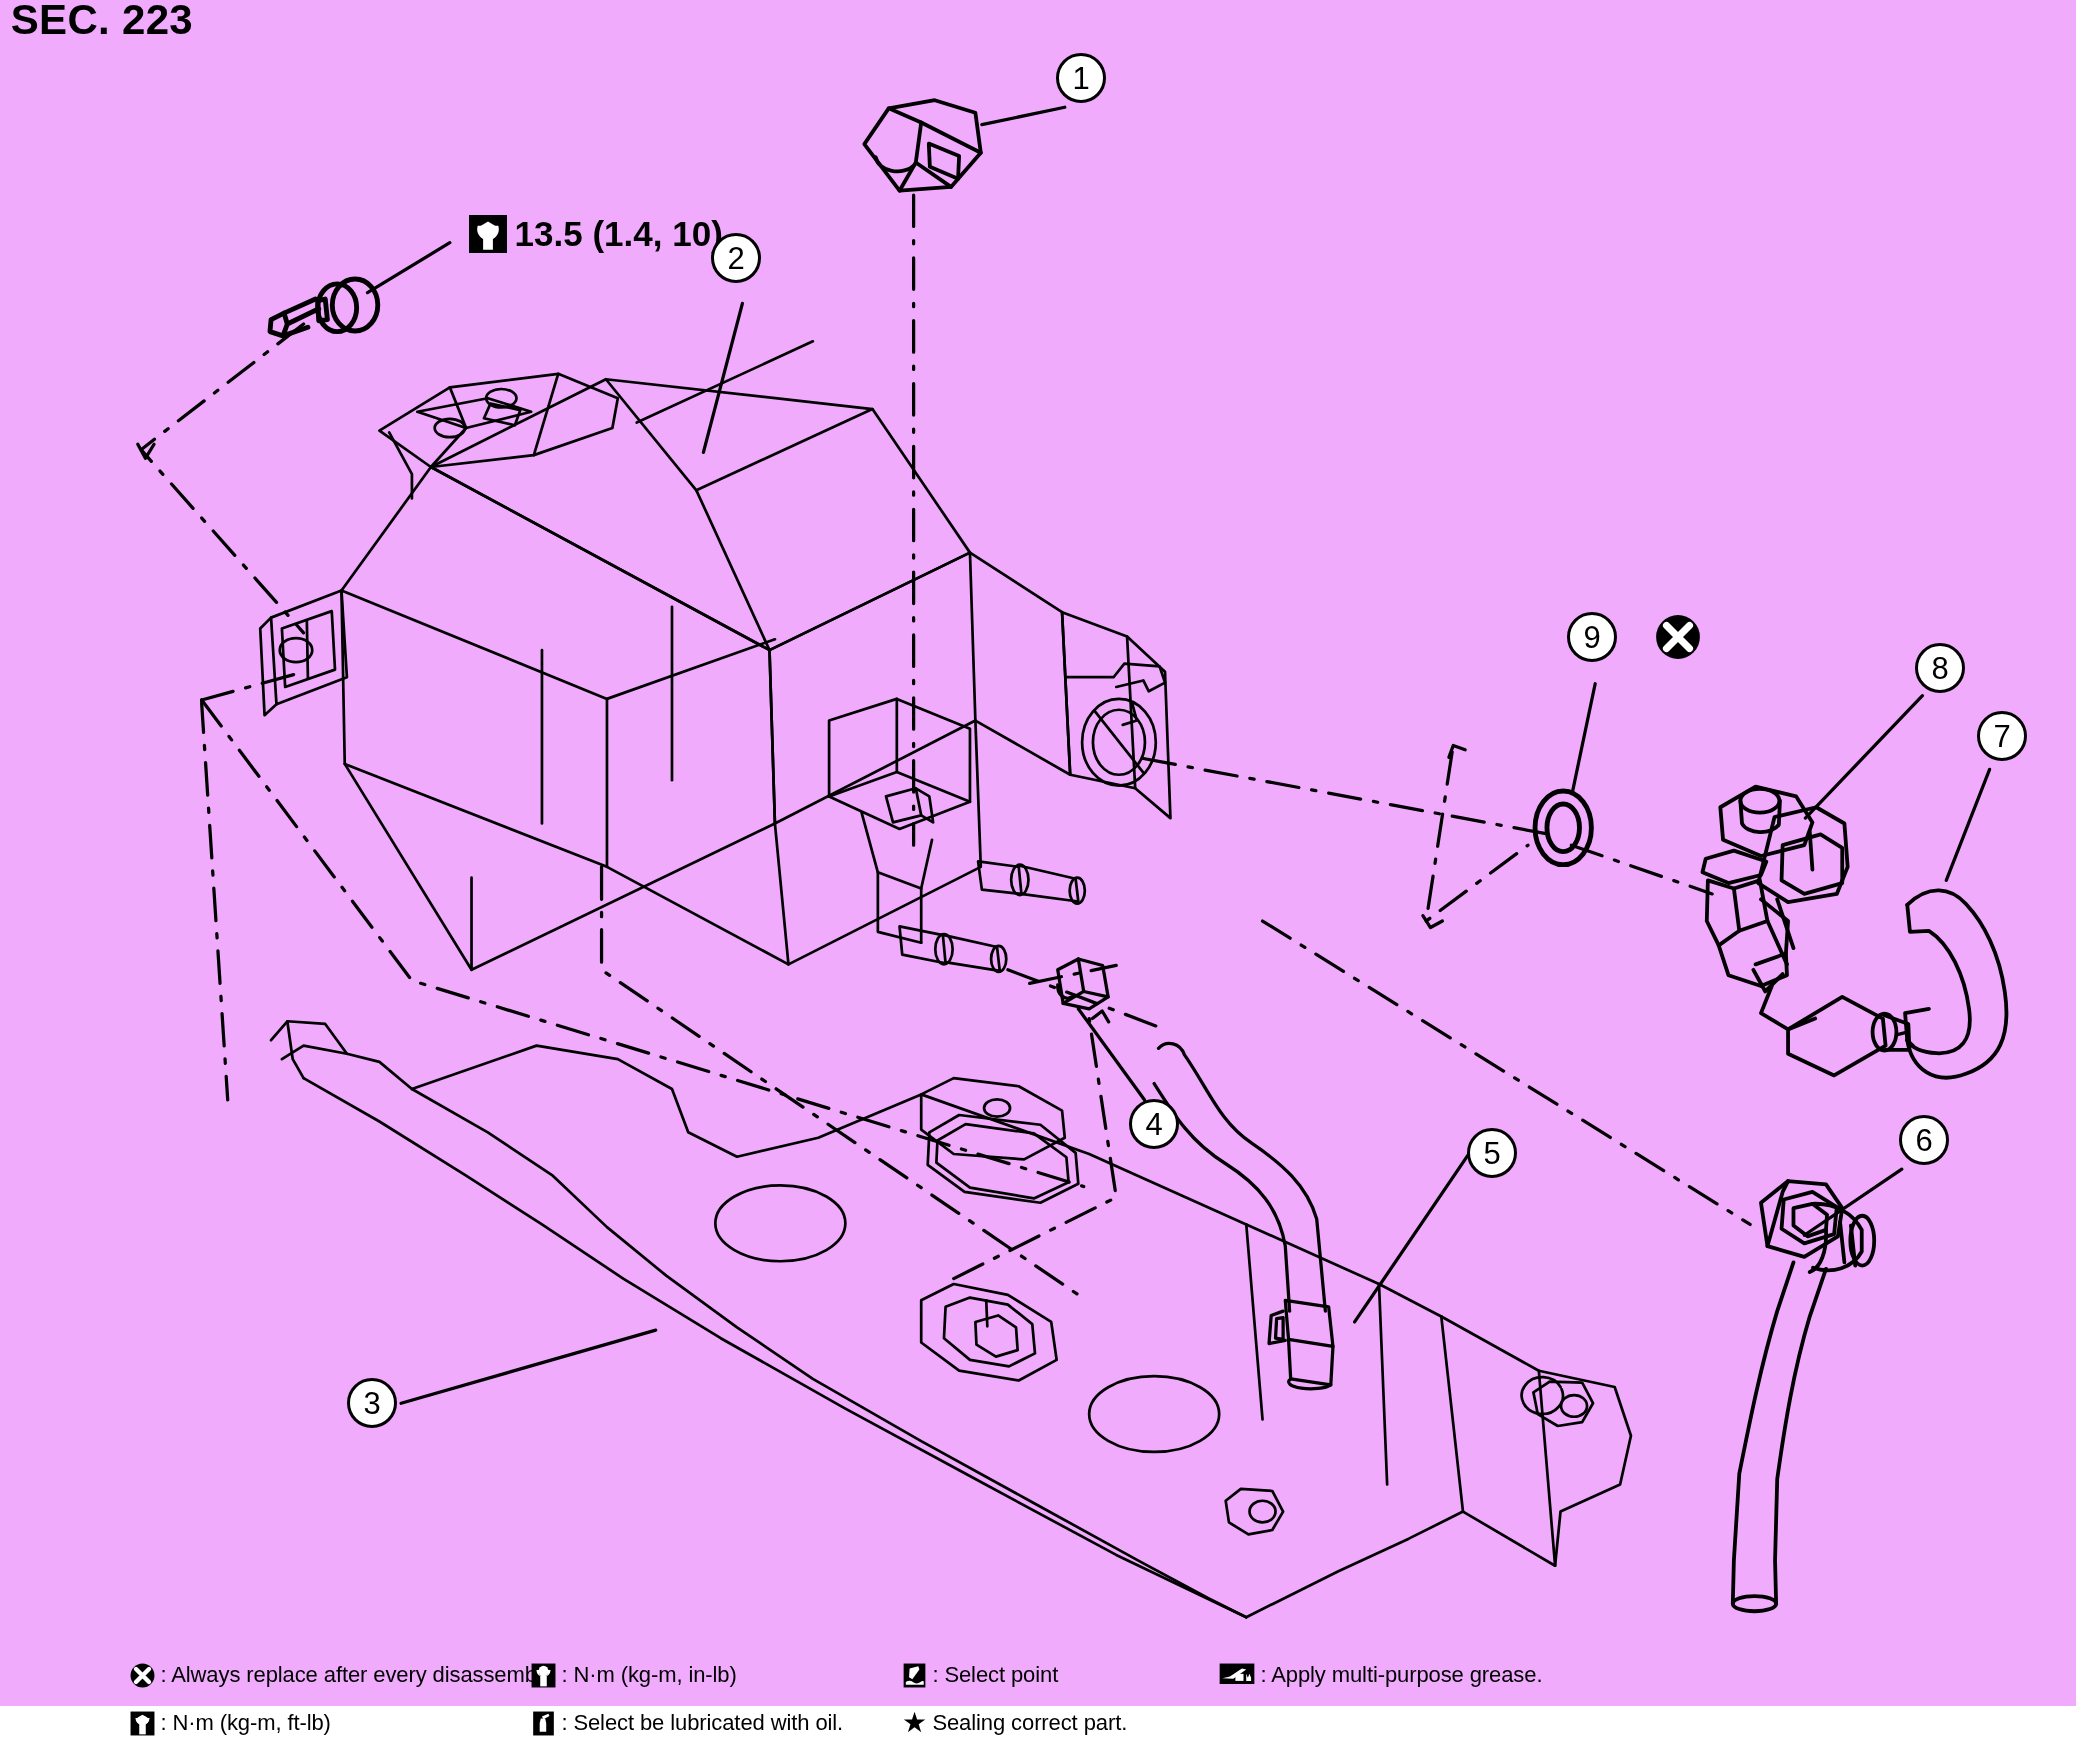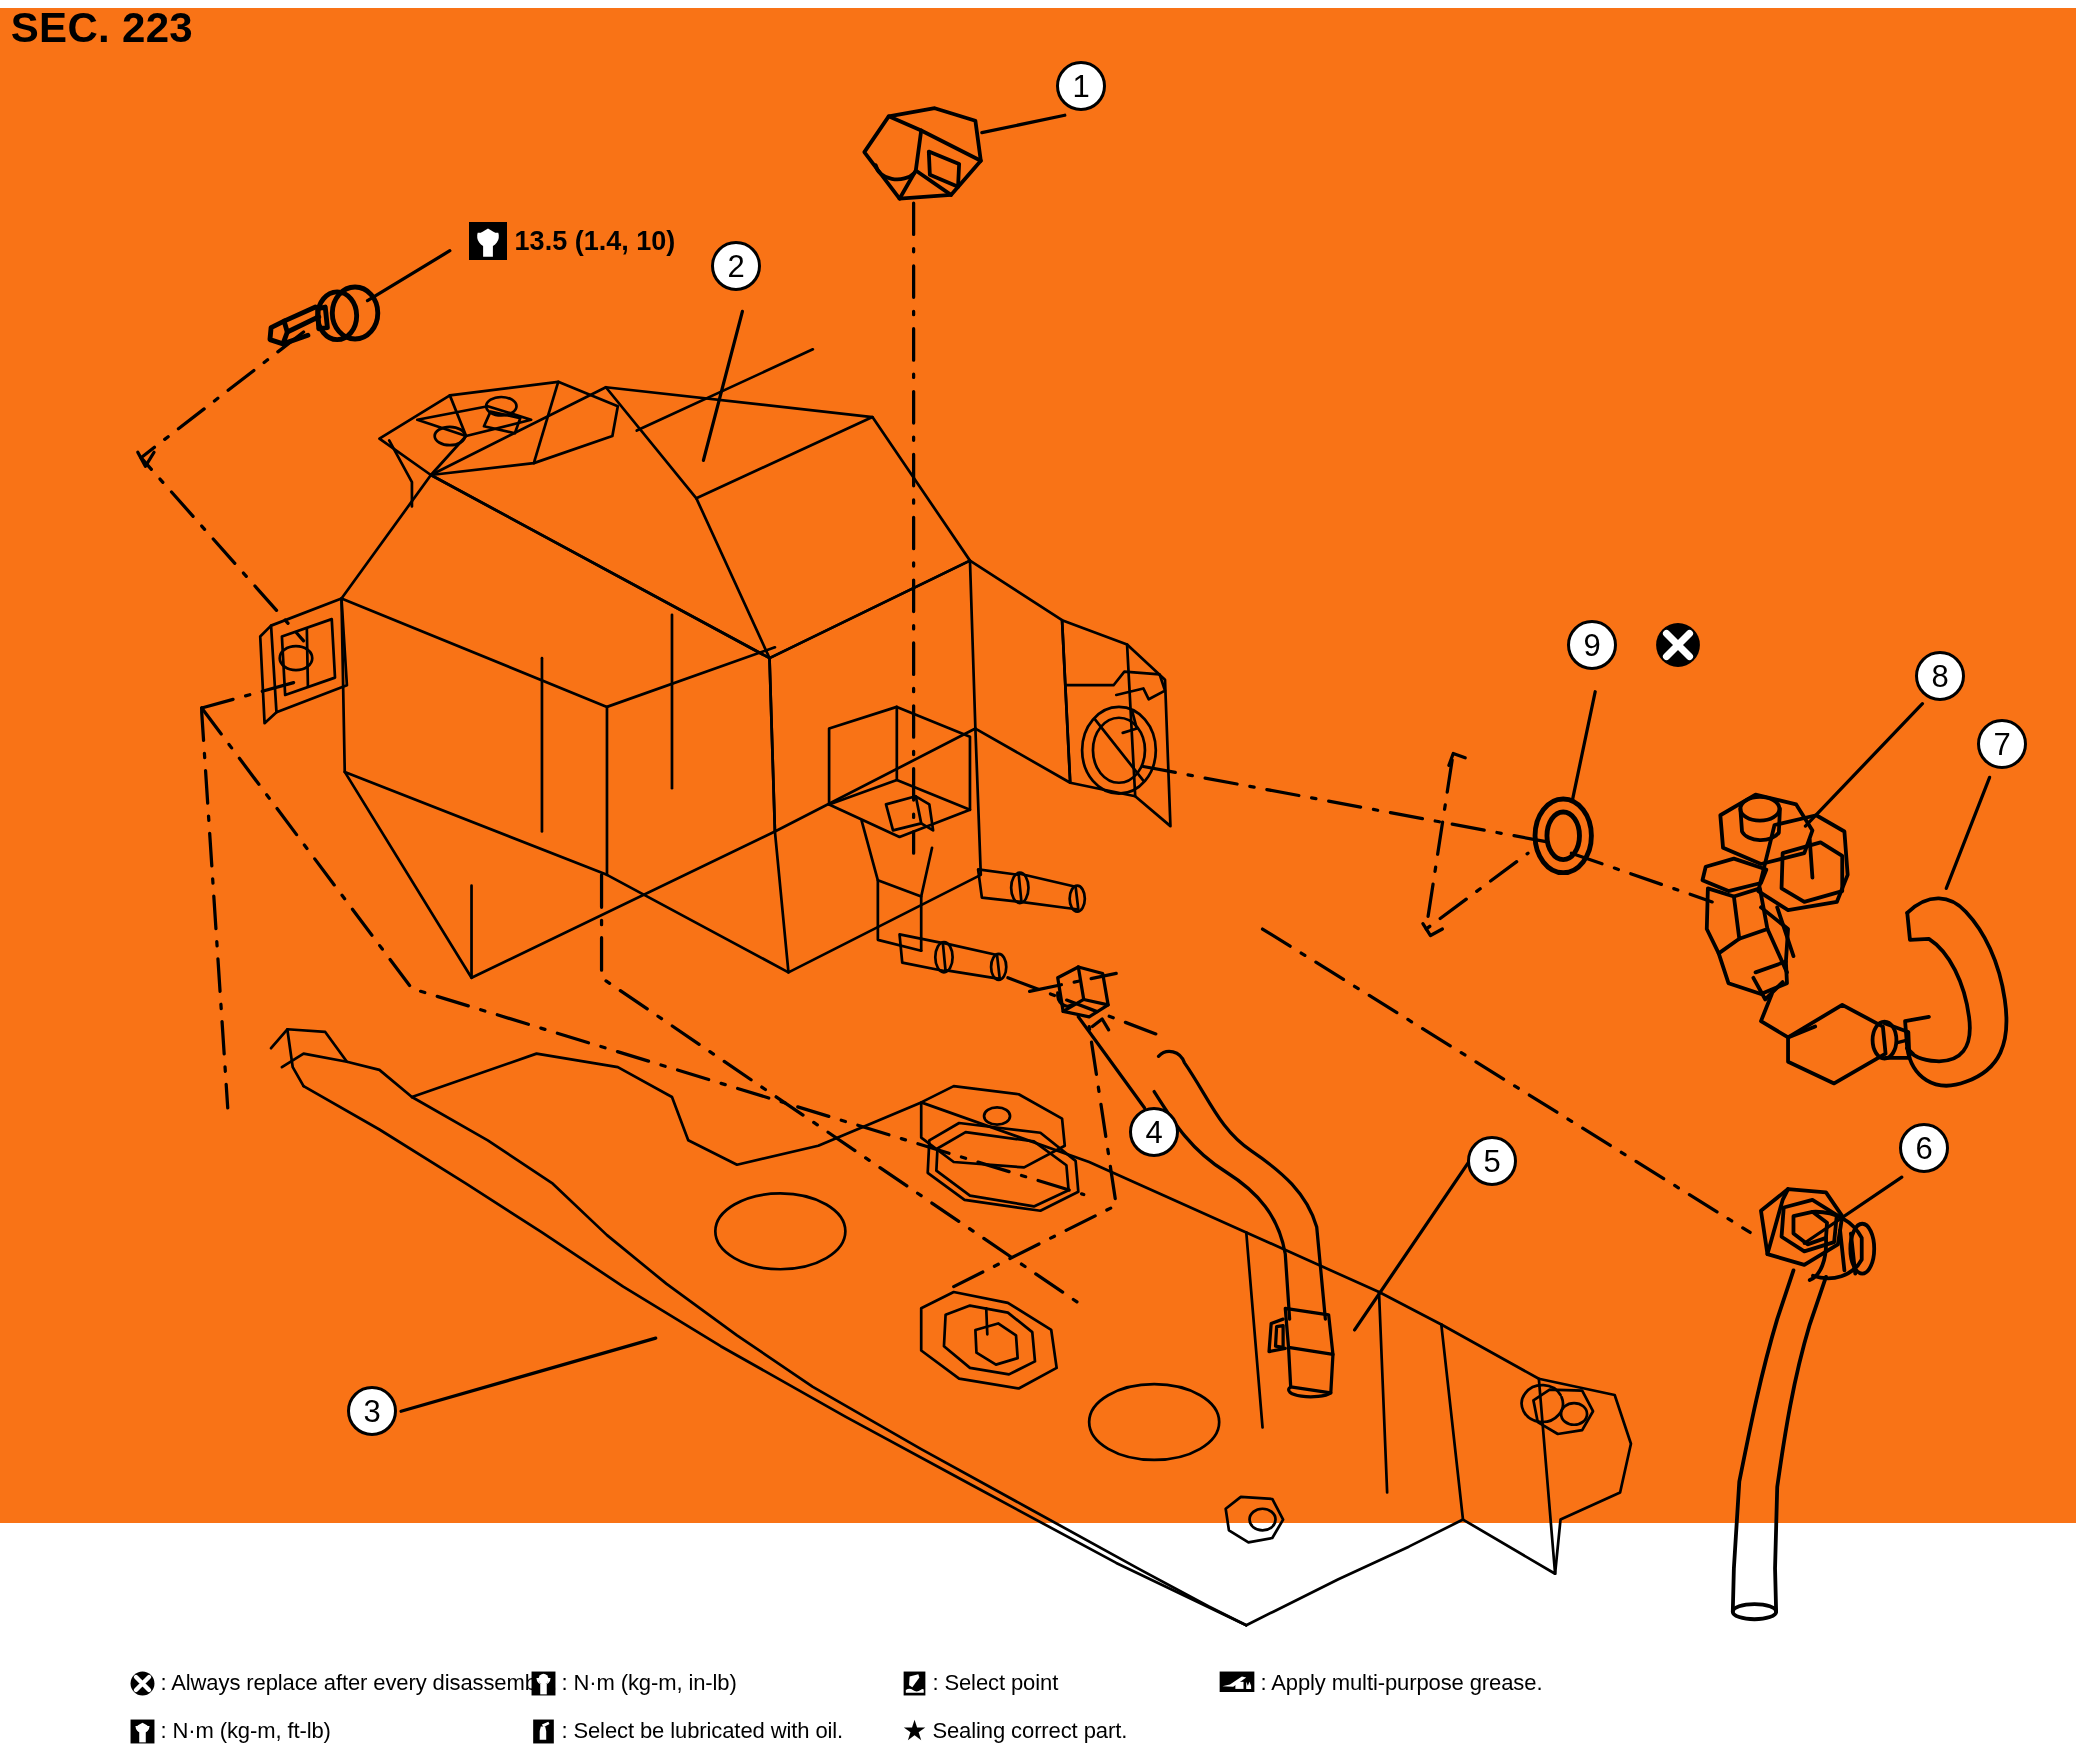--- a/index.html
+++ b/index.html
@@ -7,45 +7,45 @@
   body{
     font-family:"Liberation Sans", sans-serif;
     color:#000;
     width:2077px;
     height:1757px;
     position:relative;
     overflow:hidden;
   }
   #sheet{
     position:absolute;
-    left:0; top:8px;
+    left:0; top:0;
     width:2077px;
-    height:1515px;
-    background:#f97316;
+    height:1706px;
+    background:#f0abfc;
   }
   
   #page-title{
     position:absolute;
     left:10.8px; top:-4.3px;
     font-size:42px;
     font-weight:bold;
     letter-spacing:0.3px;
     white-space:nowrap;
   }
   
   #torque-spec{
     position:absolute;
     left:469px; top:214px;
     display:flex;
     align-items:center;
     gap:7.6px;
     white-space:nowrap;
   }
   #torque-spec .tq-text{
-    font-size:27px;
+    font-size:35px;
     font-weight:bold;
     letter-spacing:0px;
   }
   .sym-box{
     display:inline-block;
     background:#000;
     position:relative;
   }
   .sym-wrench{
     width:38px;height:38px;

